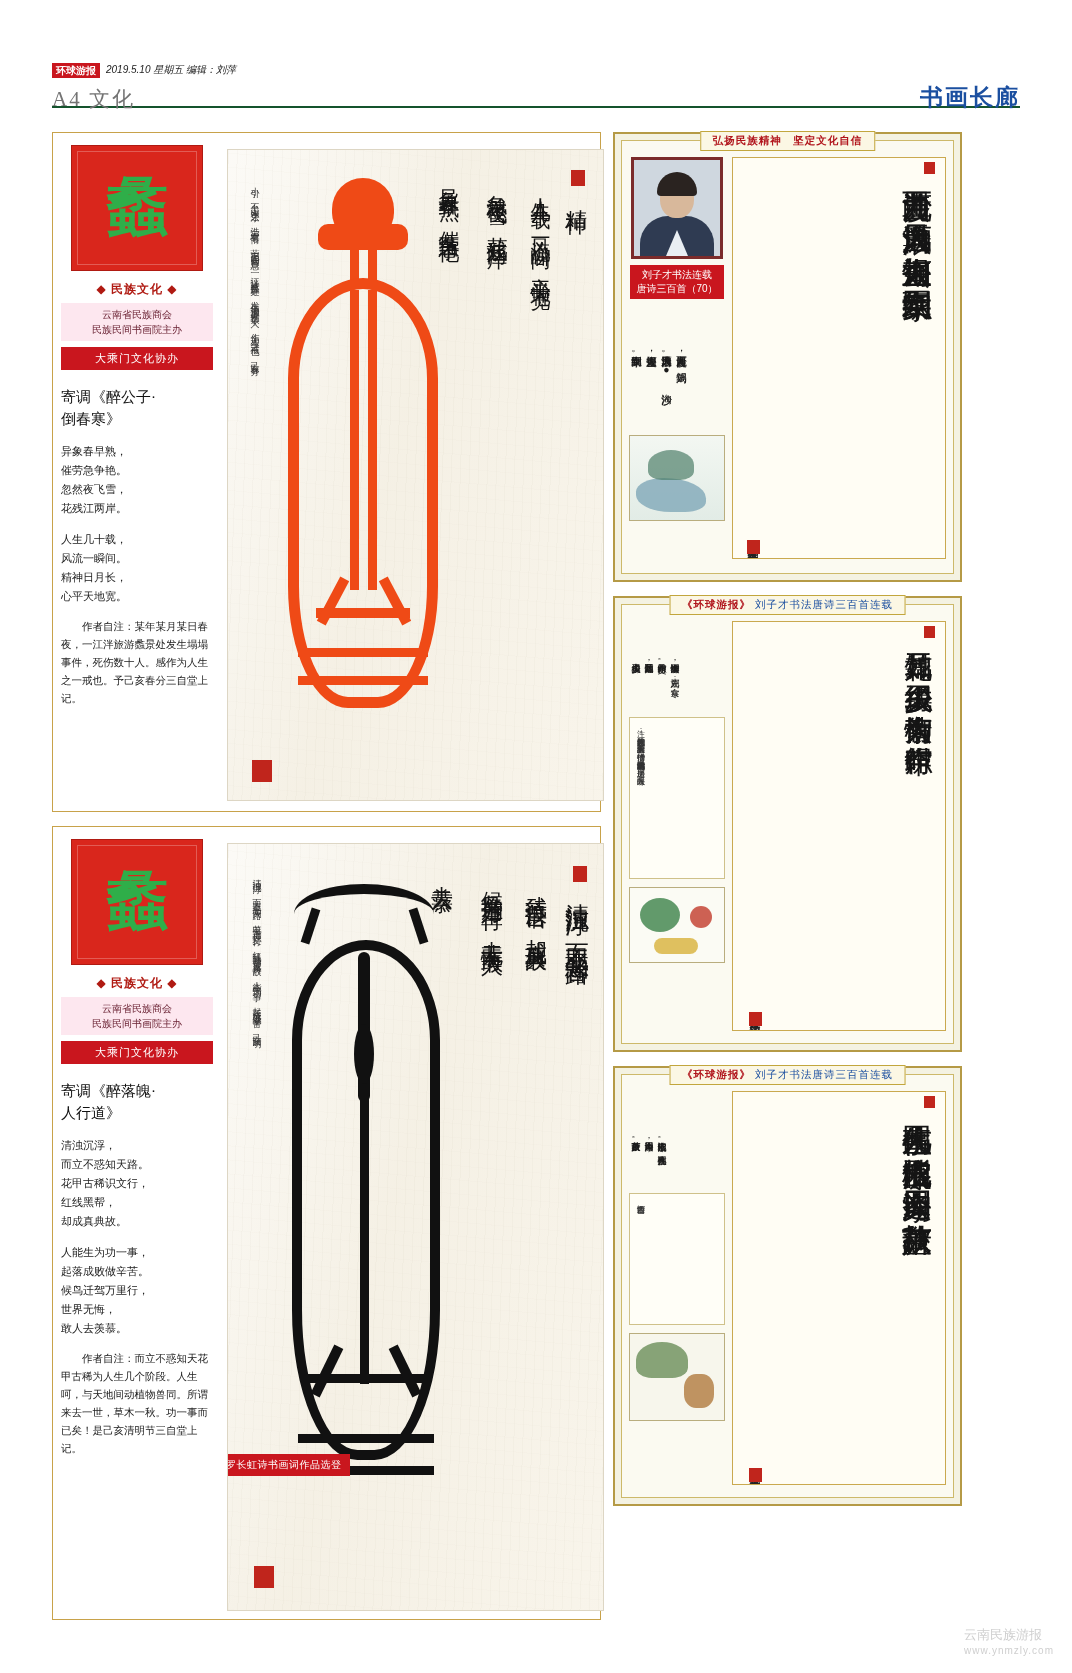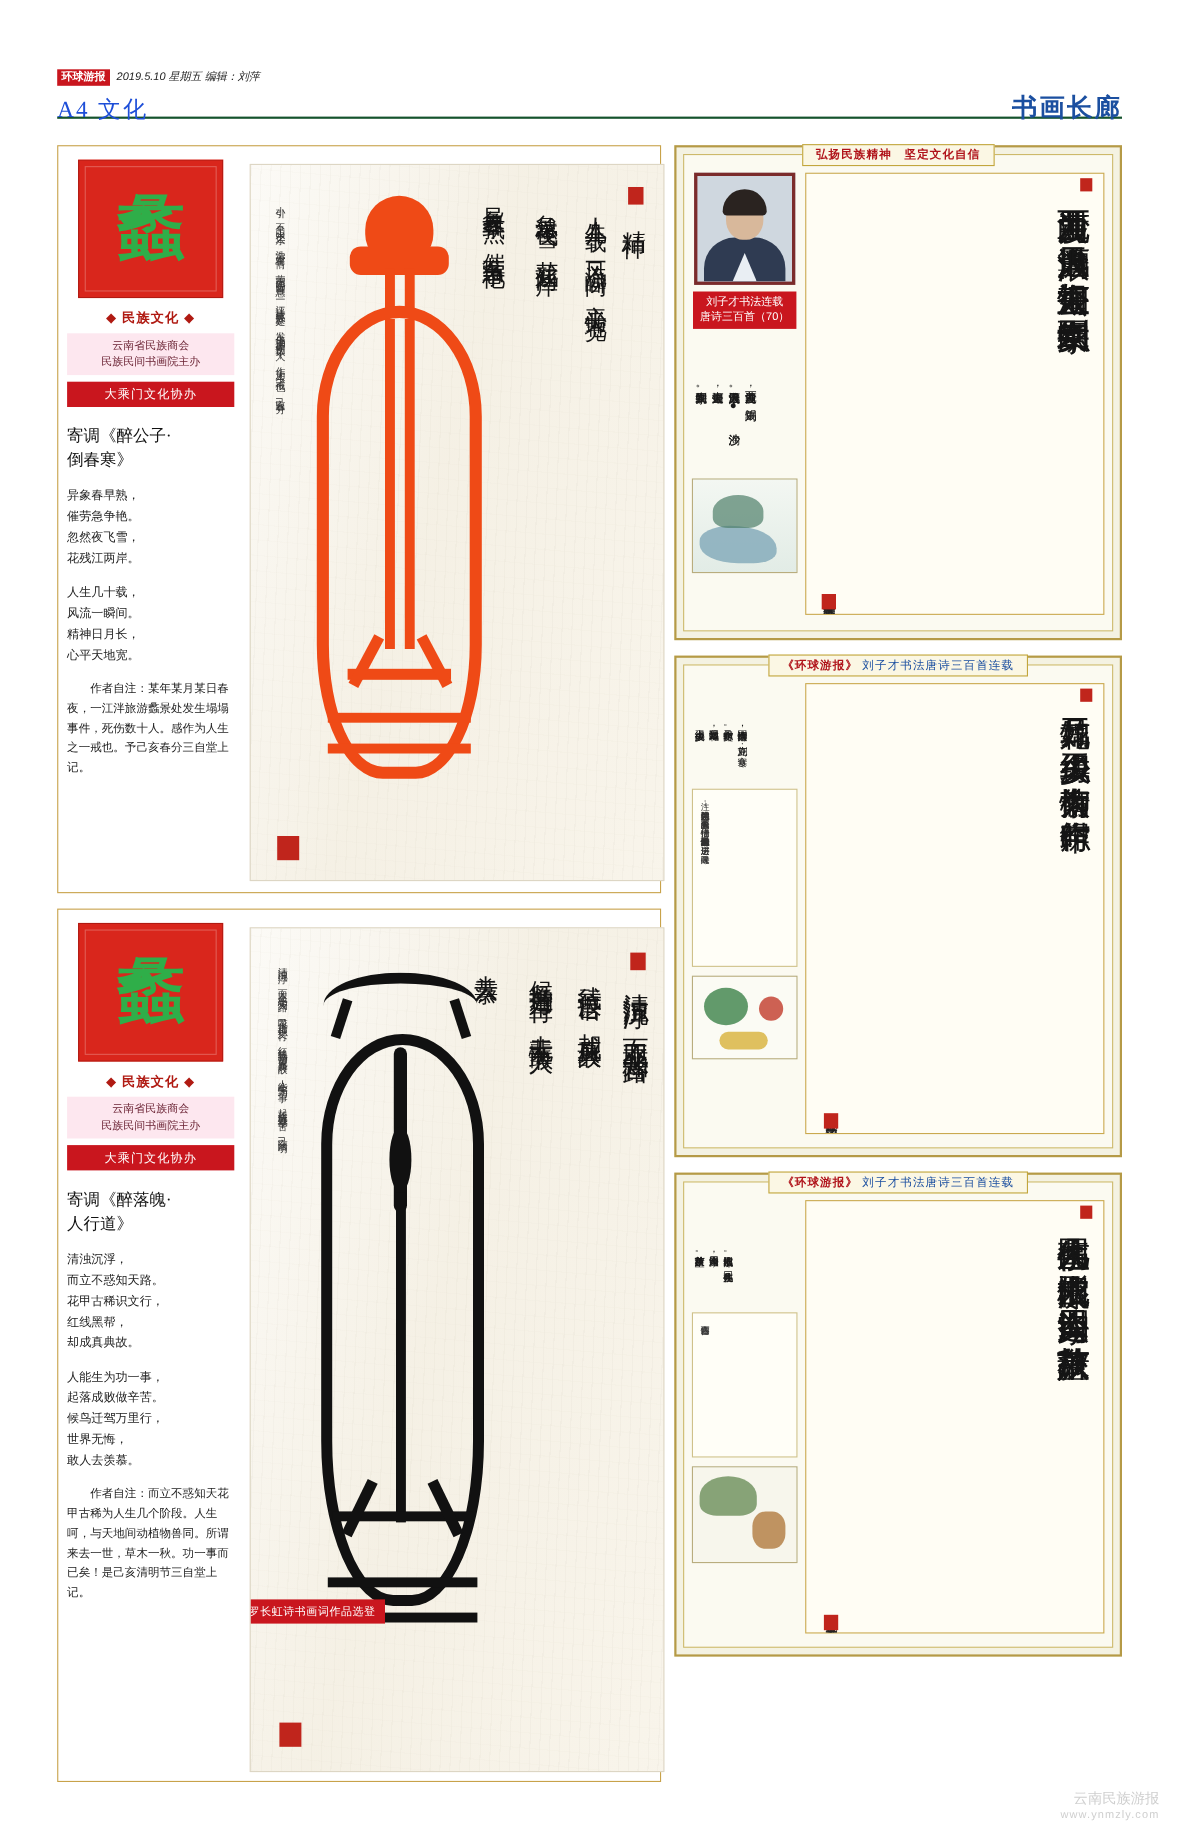--- a/index.html
+++ b/index.html
@@ -5,21 +5,21 @@
   html,body{margin:0;padding:0;background:#ffffff;}
   body{width:1072px;height:1673px;font-family:"Liberation Sans","DejaVu Sans",sans-serif;color:#111;position:relative;overflow:hidden;}
   .page{position:absolute;inset:0;}
 
   
   .masthead{position:absolute;left:52px;top:60px;width:968px;height:46px;border-bottom:2px solid #14532d;}
   .mh-row{display:flex;align-items:center;gap:6px;height:20px;}
   .mh-logo{background:#c9161e;color:#fff;font-size:10px;font-weight:bold;padding:2px 4px;letter-spacing:0;line-height:11px;}
   .mh-meta{font-size:10px;color:#222;font-style:italic;}
   .mh-bottom{display:flex;align-items:flex-end;justify-content:space-between;margin-top:2px;}
-  .mh-section{font-size:21px;letter-spacing:2px;color:#1d4ed8;font-family:"Liberation Serif","DejaVu Serif",serif;}
+  .mh-section{font-size:21px;letter-spacing:2px;color:#737373;font-family:"Liberation Serif","DejaVu Serif",serif;}
   .mh-right{font-size:23px;font-weight:bold;color:#1b4fa0;font-family:"Liberation Serif","DejaVu Serif",serif;letter-spacing:2px;}
 
   
   .lcol{position:absolute;left:52px;top:132px;width:549px;}
   .lpanel{border:1px solid #c8a24a;background:#fff;padding:8px;box-sizing:border-box;display:flex;gap:8px;}
   .lpanel + .lpanel{margin-top:14px;}
   .lp-left{width:152px;flex:0 0 152px;}
   .lp-right{flex:1;position:relative;}
 
   .seal{width:132px;height:126px;background:#d9261c;margin:4px auto 0;position:relative;box-shadow:0 0 0 1px #b01a12 inset;}
@@ -45,21 +45,21 @@
       background-image:repeating-linear-gradient(92deg,rgba(190,180,160,.18) 0 1px,transparent 1px 9px),
                        repeating-linear-gradient(5deg,rgba(200,190,170,.12) 0 1px,transparent 1px 14px);}
   .brush{position:absolute;color:#141414;font-family:"Liberation Serif","DejaVu Serif",serif;writing-mode:vertical-rl;text-orientation:upright;white-space:nowrap;letter-spacing:3px;}
   .sealsm{position:absolute;background:#c0251c;}
 
   
   .vase{position:absolute;}
   .vase span{position:absolute;display:block;}
 
   
-  .rcol{position:absolute;left:613px;top:132px;width:407px;}
+  .rcol{position:absolute;left:613px;top:132px;width:349px;}
   .rpanel{border:2px solid #b59a46;background:#f4f2e2;padding:6px;box-sizing:border-box;position:relative;}
   .rpanel + .rpanel{margin-top:14px;}
   .rp-inner{border:1px solid #cdb96a;background:#fbfaf1;padding:8px 7px;box-sizing:border-box;position:relative;}
   .rp-banner{position:absolute;left:50%;transform:translateX(-50%);top:-10px;background:#fbf7e4;border:1px solid #c2a63d;color:#b0131a;font-size:10.5px;font-weight:bold;padding:2px 12px;white-space:nowrap;letter-spacing:1px;}
   .rp-banner .blue{color:#1b4fa0;font-weight:normal;}
   .rp-body{display:flex;gap:7px;}
   .rp-side{width:96px;flex:0 0 96px;}
   .rp-main{flex:1;}
 
   .portrait{width:86px;height:96px;border:3px solid #7b2b2b;background:#cfd7df;position:relative;overflow:hidden;margin:0 auto;}
@@ -74,21 +74,21 @@
   .minipic{margin-top:8px;border:1px solid #b9ad7e;background:#eef3ea;height:84px;position:relative;overflow:hidden;}
 
   .calli-box{border:1px solid #caa94f;background:#fffdf4;height:100%;position:relative;overflow:hidden;}
   .cbrush{position:absolute;color:#151515;font-family:"Liberation Serif","DejaVu Serif",serif;writing-mode:vertical-rl;text-orientation:upright;white-space:nowrap;}
 
   .noteblock{border:1px solid #cfc18a;background:#fffef7;margin-top:8px;padding:5px 4px;box-sizing:border-box;}
   .noteblock .nb{writing-mode:vertical-rl;text-orientation:upright;font-size:8px;line-height:12px;color:#333;height:150px;font-family:"Liberation Serif","DejaVu Serif",serif;}
 
   .caption-red{position:absolute;background:#c9161e;color:#fff;font-size:10px;padding:4px 8px;letter-spacing:.5px;}
 
-  .wm{position:absolute;right:18px;bottom:14px;text-align:right;color:#cfcfcf;font-size:13px;line-height:16px;}
+  .wm{position:absolute;right:18px;bottom:14px;color:#cfcfcf;font-size:13px;line-height:16px;}
   .wm .u{font-size:10px;letter-spacing:1px;}
 </style>
 </head>
 <body>
 
 <div class="page">
 
   <div class="masthead">
     <div class="mh-row">
       <span class="mh-logo">环球游报</span>

